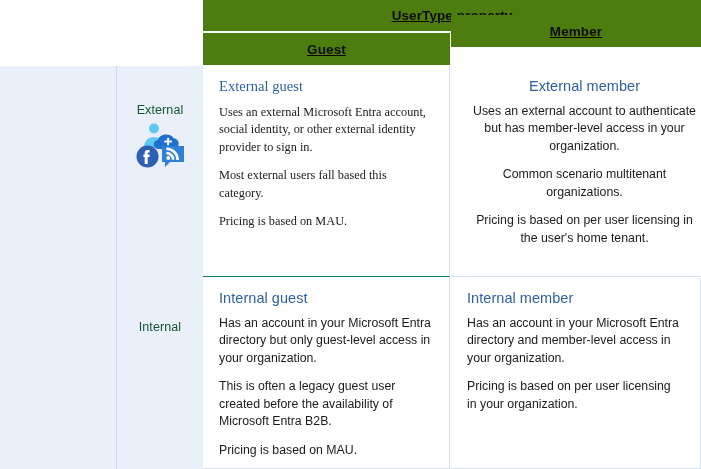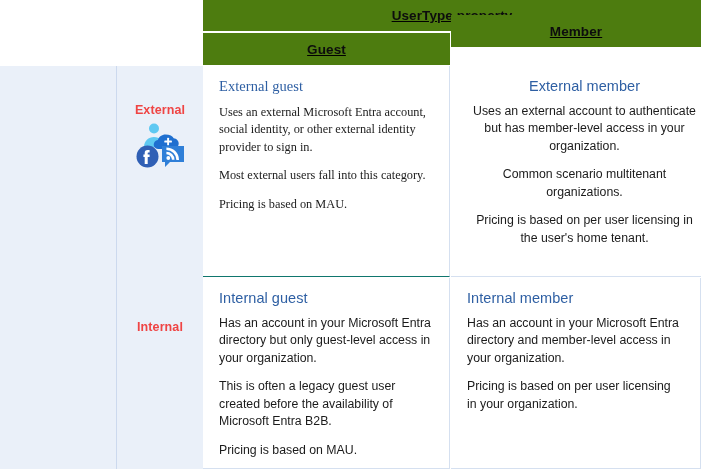--- a/index.html
+++ b/index.html
@@ -118,22 +118,22 @@
     top: 278px;
     width: 86px;
     height: 191px;
     padding-top: 42px;
     display: flex;
     flex-direction: column;
     align-items: center;
   }
   .rowlbl-txt {
     font-size: 12.5px;
-    font-weight: bold;
-    color: #ef4444;
+    font-weight: normal;
+    color: #14532d;
     letter-spacing: 0.1px;
   }
   #row-divider-h {
     position: absolute;
     left: 117px;
     top: 277px;
     width: 86px;
     height: 1px;
     background: #eaf0f9;
   }
@@ -263,21 +263,21 @@
 
   <div id="row-divider-h"></div>
 
   <div class="cell" id="row-internal">
     <span class="rowlbl-txt">Internal</span>
   </div>
 
   <div class="content-cell" id="cell-eg">
     <div class="cell-title">External guest</div>
     <p class="cell-para">Uses an external Microsoft Entra account, social identity, or other external identity provider to sign in.</p>
-    <p class="cell-para">Most external users fall into this category.</p>
+    <p class="cell-para">Most external users fall based this category.</p>
     <p class="cell-para">Pricing is based on MAU.</p>
   </div>
 
   <div class="content-cell" id="cell-em">
     <div class="cell-title">External member</div>
     <p class="cell-para">Uses an external account to authenticate but has member-level access in your organization.</p>
     <p class="cell-para">Common scenario multitenant organizations.</p>
     <p class="cell-para">Pricing is based on per user licensing in the user's home tenant.</p>
   </div>
 

